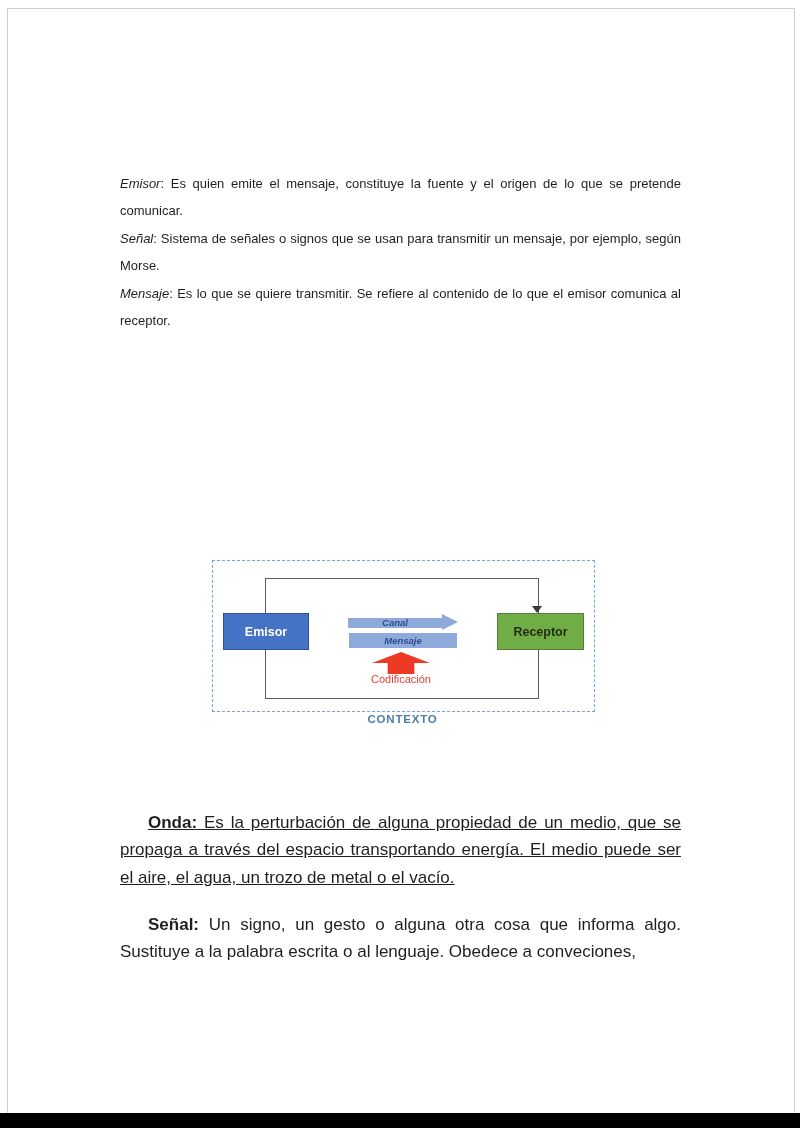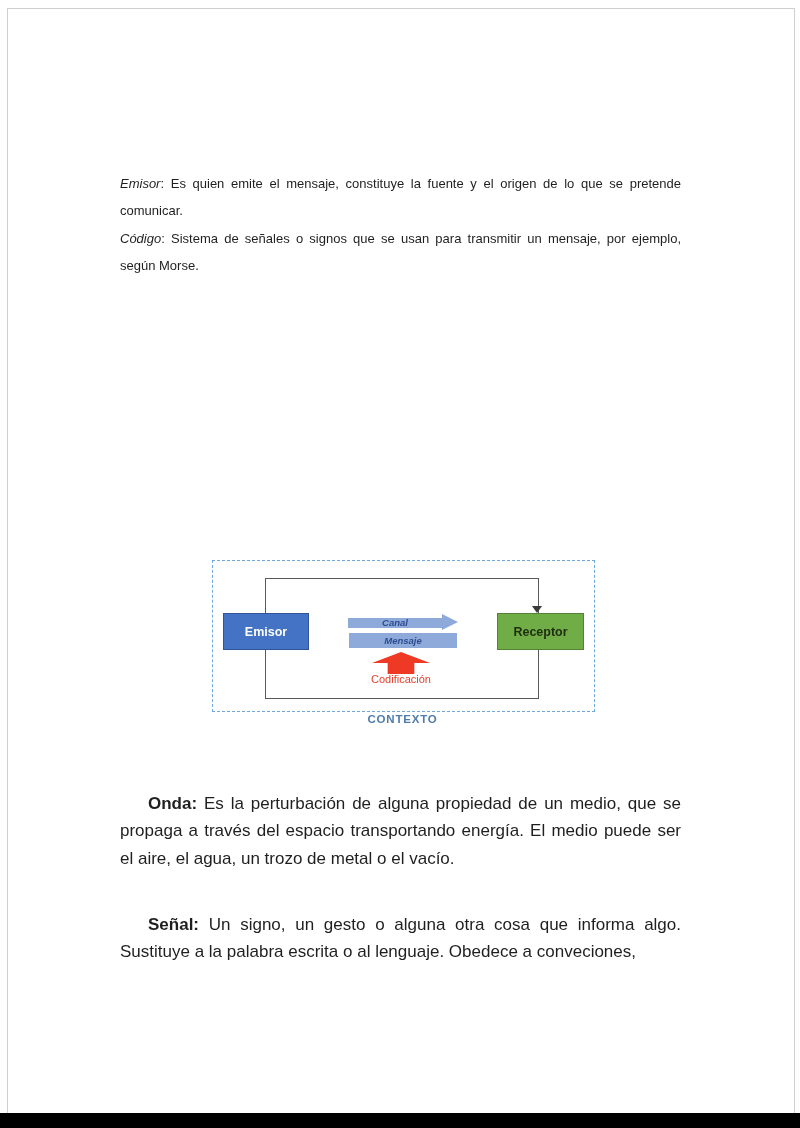--- a/index.html
+++ b/index.html
@@ -40,21 +40,21 @@
     position: absolute;
     left: 120px;
     width: 561px;
     font-size: 17px;
     line-height: 27.4px;
     color: #1f1f1f;
     text-align: justify;
     text-indent: 28px;
     margin: 0;
   }
-  .par-onda  { top: 790px; }
+  .par-onda  { top: 809px; text-decoration: underline; }
   .par-senal { top: 911px; }
   
   .diagram {
     position: absolute;
     left: 212px;
     top: 560px;
     width: 383px;
     height: 172px;
   }
   .dashed-box {
@@ -204,21 +204,22 @@
 </style>
 </head>
 <body>
 
 <div class="page">
 
   <div class="page-frame"></div>
 
   <div class="defs-block">
     <p><i>Emisor</i><span>: Es quien emite el mensaje, constituye la fuente y el origen de lo que se pretende comunicar.</span></p>
-    <p><i>Código</i><span>: Sistema de señales o signos que se usan para transmitir un mensaje, por ejemplo, según Morse.</span></p>
+    <p><i>Señal</i><span>: Sistema de señales o signos que se usan para transmitir un mensaje, por ejemplo, según Morse.</span></p>
+    <p><i>Mensaje</i><span>: Es lo que se quiere transmitir. Se refiere al contenido de lo que el emisor comunica al receptor.</span></p>
   </div>
 
   <div class="diagram">
     <div class="dashed-box"></div>
     <div class="loop-rect"></div>
     <div class="arrowhead down"></div>
     <div class="arrowhead up"></div>
 
     <div class="node-box node-emisor">
       <span>Emisor</span>

